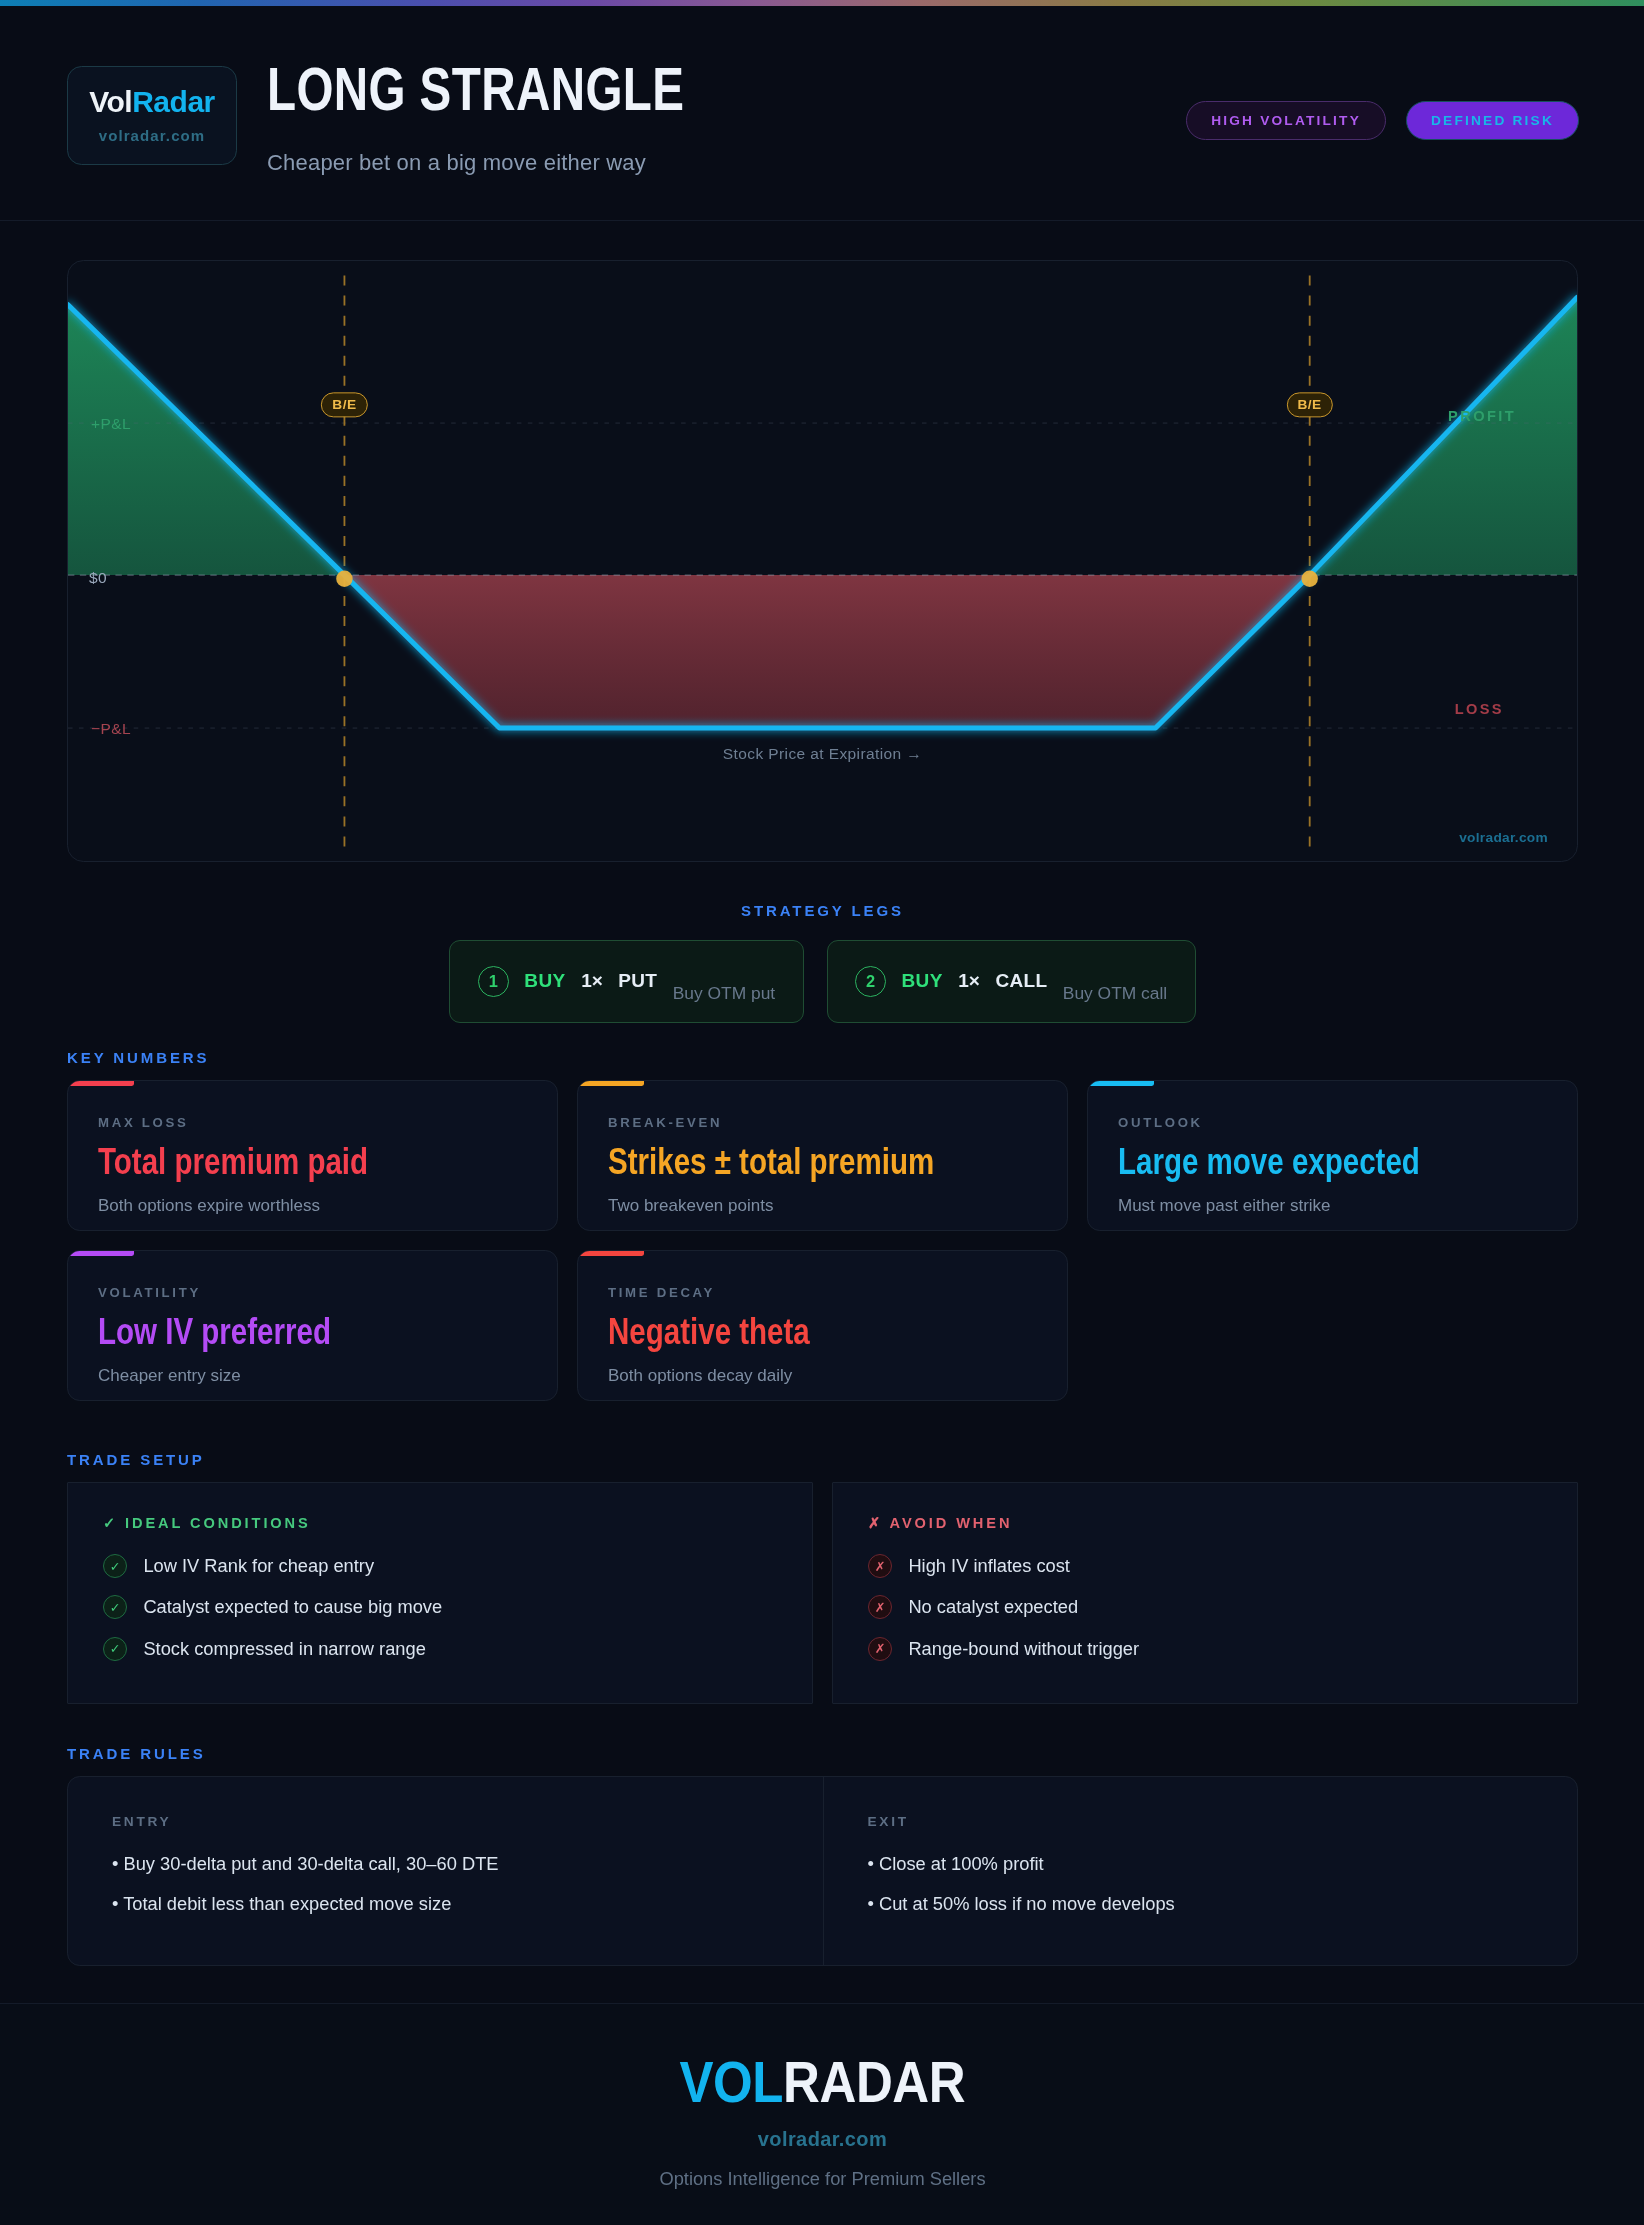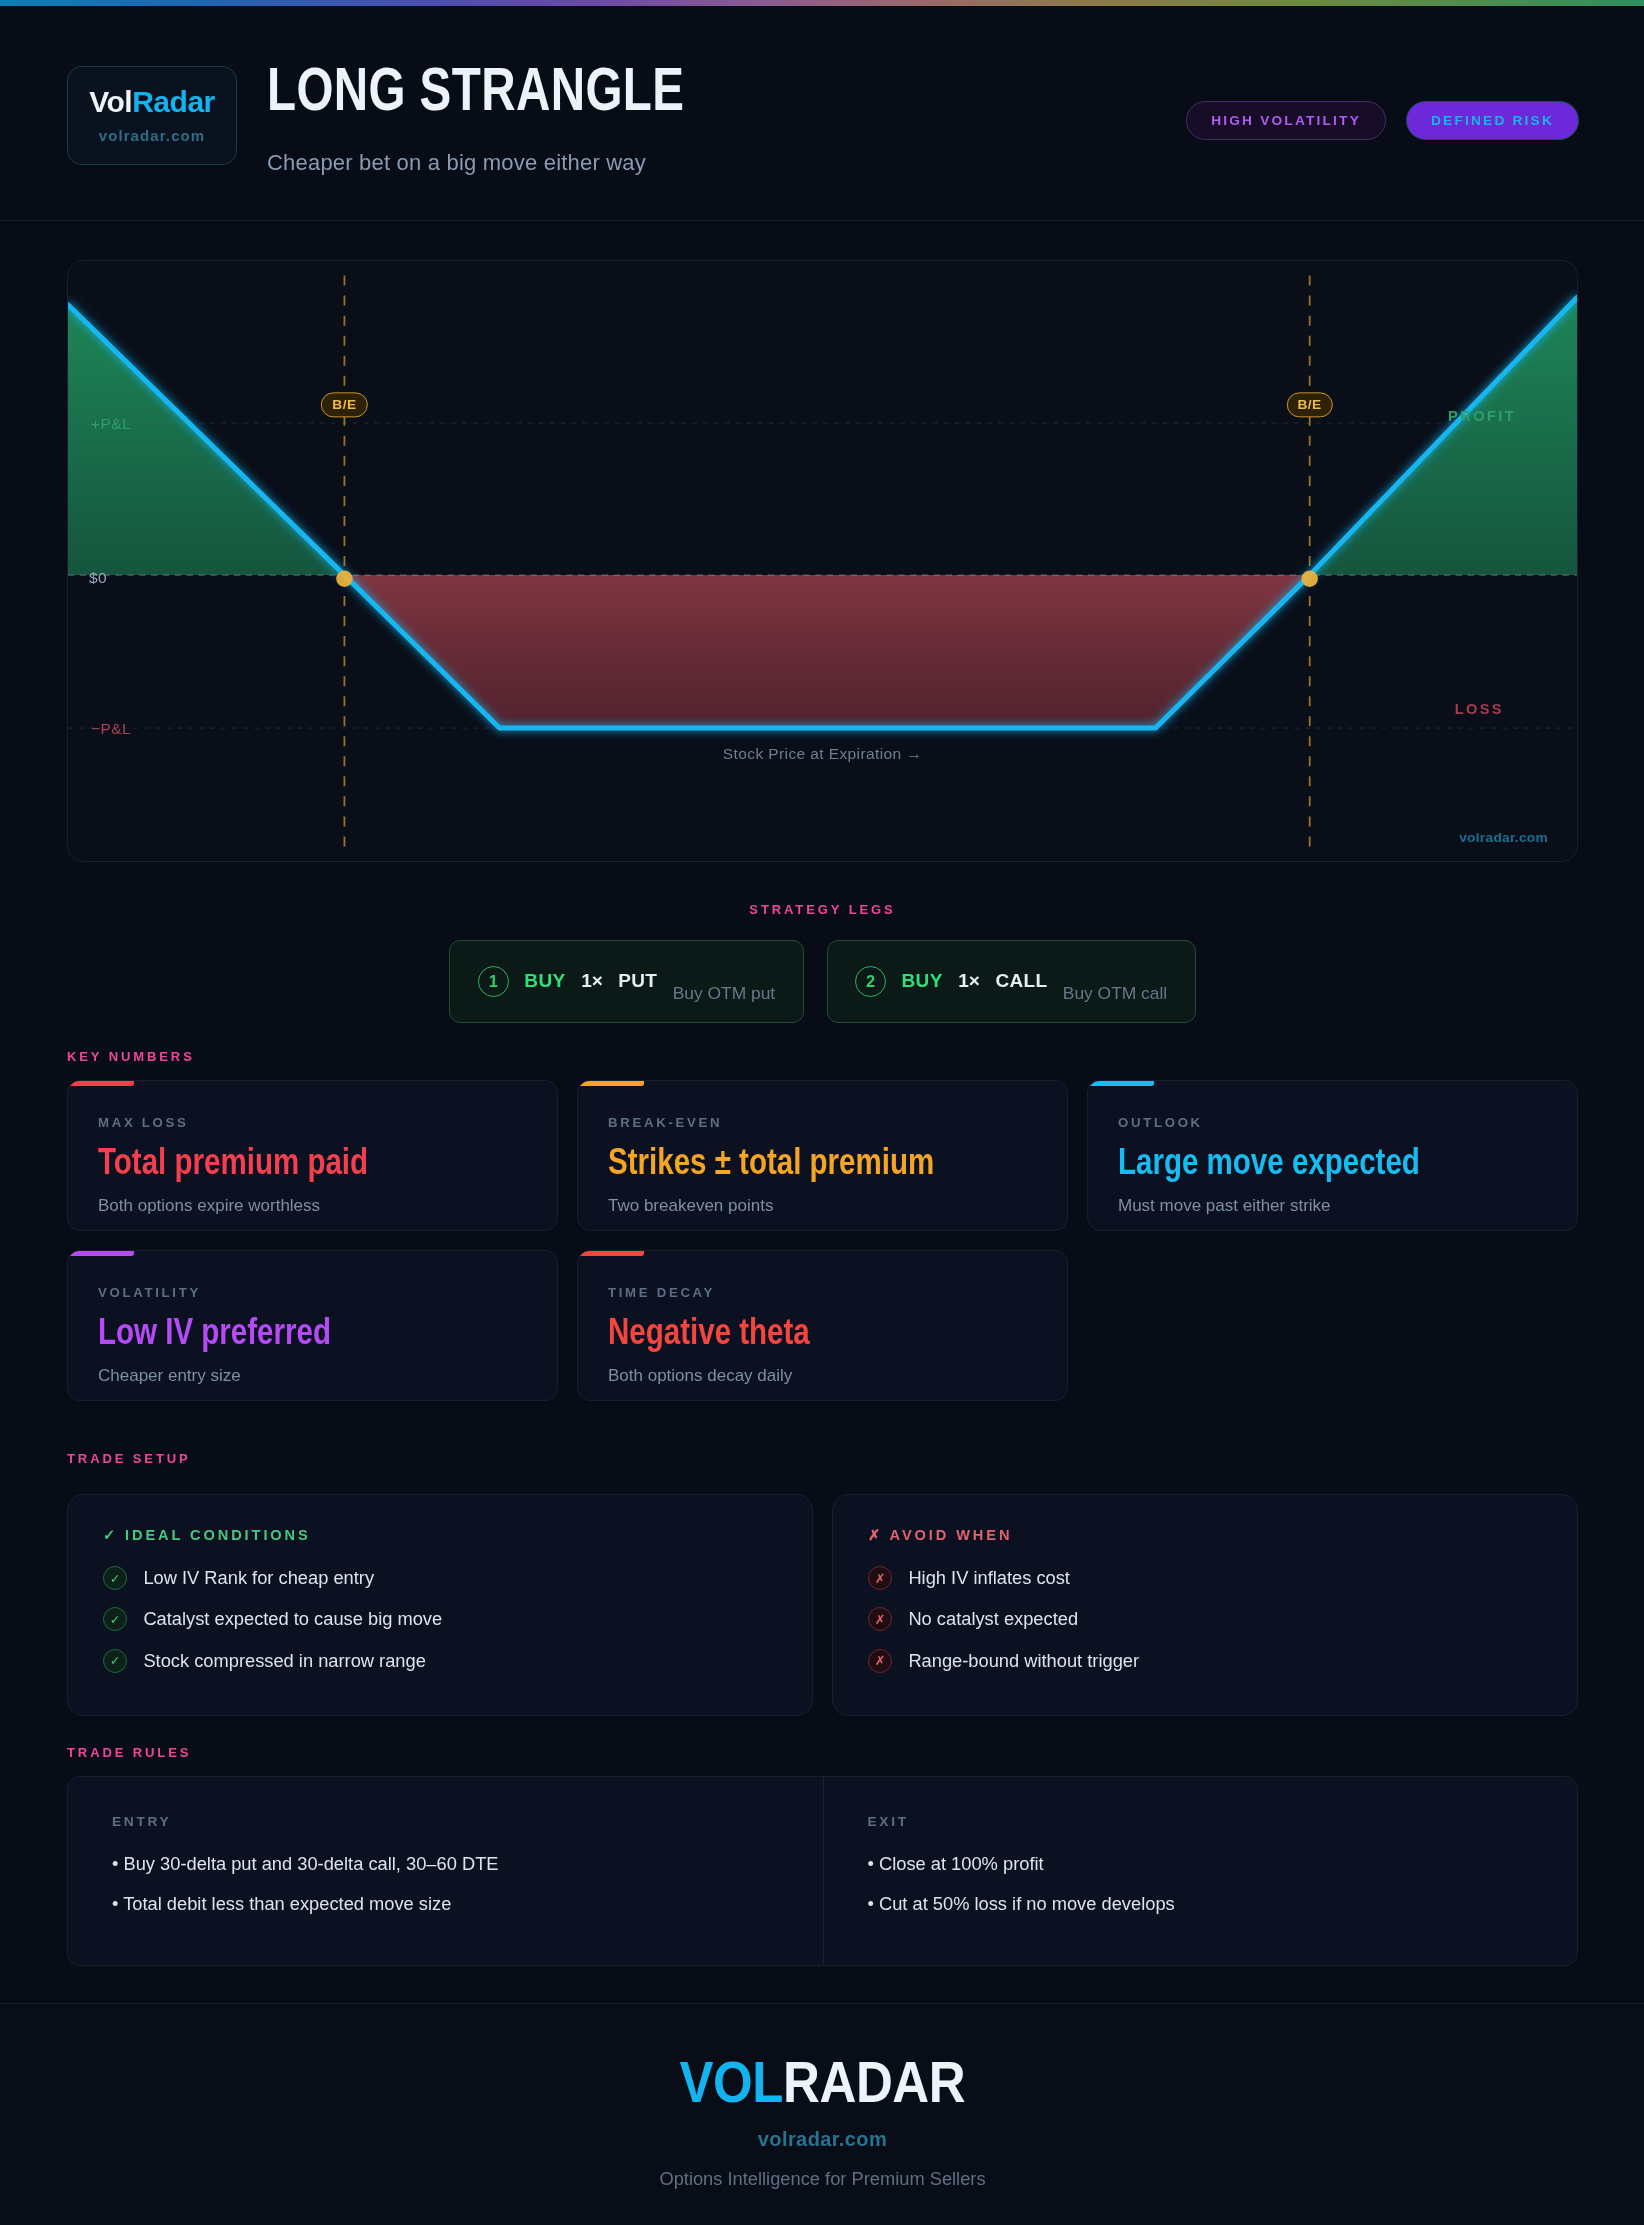--- a/index.html
+++ b/index.html
@@ -73,22 +73,22 @@
   .lbl-wm { right: 29px; bottom: 16.4px; color: #1b6f92; font-size: 13.7px; font-weight: 700; letter-spacing: 0.3px; }
   .be-chip {
     position: absolute; transform: translate(-50%, -50%);
     background: #2d2206; border: 1.5px solid #c9972c; color: #f0bb4a;
     border-radius: 913px; padding: 3.7px 10px 4.6px;
     font-size: 13.7px; font-weight: 700; letter-spacing: 0.5px;
   }
 
   
   .sec-lbl {
-    position: absolute; font-size: 13px; font-weight: 700;
-    color: #ec4899; letter-spacing: 2.9px;
+    position: absolute; font-size: 15px; font-weight: 700;
+    color: #3b82f6; letter-spacing: 2.9px;
   }
 
   
   .legs { position: absolute; left: 0; width: 1645px; top: 940px; display: flex; justify-content: center; gap: 23px; }
   .leg {
     display: flex; align-items: center; gap: 15.5px;
     border: 0.9px solid #1f4d33; border-radius: 11px;
     background: #0b1a16; padding: 17.4px 27.4px;
   }
   .leg-num {
@@ -120,21 +120,21 @@
     margin-top: 13.7px; font-size: 36px; font-weight: 700; line-height: 1;
     color: var(--accent); transform: scaleX(0.82); transform-origin: left center;
   }
   .kn-sub { margin-top: 16.4px; font-size: 17px; color: #7e8ea3; }
 
   
   .ts-grid {
     position: absolute; left: 67px; top: 1482px; width: 1511px;
     display: grid; grid-template-columns: 1fr 1fr; gap: 19px;
   }
-  .ts-card { border: 0.9px solid #18202e; border-radius: 16px; background: #0b1120; padding: 31px 35px 33px; height: 222px; margin-top: 12px; }
+  .ts-card { border: 0.9px solid #18202e; border-radius: 1px; background: #0b1120; padding: 31px 35px 33px; height: 222px; }
   .ts-head { font-size: 14.6px; font-weight: 700; letter-spacing: 2.9px; margin-bottom: 23px; }
   .ts-head.good { color: #46c97e; }
   .ts-head.bad  { color: #e2626f; }
   .ts-row { display: flex; align-items: center; gap: 16.4px; margin-top: 17.4px; }
   .ts-row:first-of-type { margin-top: 0; }
   .bullet {
     width: 24px; height: 24px; border-radius: 50%;
     display: flex; align-items: center; justify-content: center;
     font-size: 12.8px; flex: 0 0 auto;
   }

